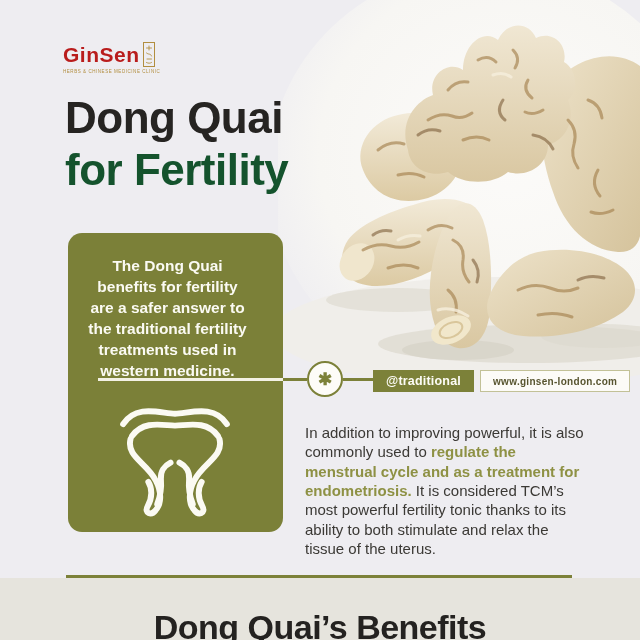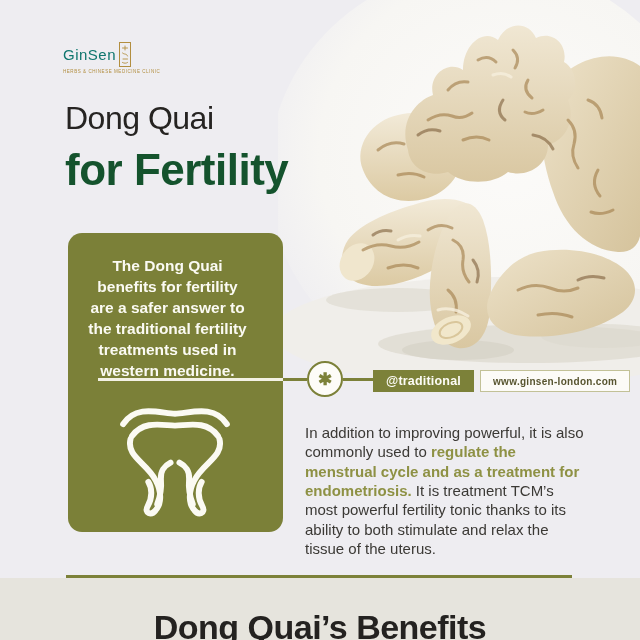--- a/index.html
+++ b/index.html
@@ -7,34 +7,34 @@
     position:relative;width:640px;height:640px;overflow:hidden;
     background:#eeedf1;font-family:"Liberation Sans",sans-serif;
     -webkit-font-smoothing:antialiased;
   }
   
   .photo{position:absolute;top:0;right:0;width:362px;height:380px;}
   
   .logo{position:absolute;left:63px;top:42px;width:110px;}
   .logo-row{display:flex;align-items:flex-start;}
   .logo-brand{
-    font-size:15px;font-weight:400;color:#0f766e;letter-spacing:0.5px;
+    font-size:21px;font-weight:700;color:#b91c1c;letter-spacing:0.5px;
     line-height:26px;
   }
   .logo-seal{
     width:12px;height:25px;border:1.2px solid #b28e3f;margin-left:3px;margin-top:0;
     display:flex;align-items:center;justify-content:center;box-sizing:border-box;
   }
   .logo-tagline{
     font-size:4.5px;color:#b28e3f;letter-spacing:0.55px;margin-top:1px;
     text-transform:uppercase;white-space:nowrap;
   }
   
   .title{position:absolute;left:65px;top:92px;line-height:52px;letter-spacing:-0.5px;}
-  .title-line1{font-size:32px;font-weight:400;color:#262422;}
+  .title-line1{font-size:44px;font-weight:700;color:#262422;}
   .title-line2{font-size:44px;font-weight:800;color:#14532d;}
   
   .callout{
     position:absolute;left:68px;top:233px;width:215px;height:299px;
     background:#7b8038;border-radius:14px;box-sizing:border-box;
   }
   .callout-text{
     padding:22px 33px 0 17px;font-size:15.5px;font-weight:700;color:#fbfaf3;
     text-align:center;line-height:1.36;
   }
@@ -200,19 +200,19 @@
     <g fill="none" stroke="#fbfaf3" stroke-width="8" stroke-linecap="round" stroke-linejoin="round">
       <path d="M10 42 C28 14 62 28 80 28 C98 28 132 14 150 42"></path>
       <path d="M22 58 C38 36 64 44 80 44 C96 44 122 36 138 58"></path>
       <path d="M20 62 C14 86 42 94 54 118 C63 135 61 150 54 158 C48 166 38 162 43 153 C50 141 49 128 44 120"></path>
       <path d="M140 62 C146 86 118 94 106 118 C97 135 99 150 106 158 C112 166 122 162 117 153 C110 141 111 128 116 120"></path>
       <path d="M56 150 C60 140 62 128 61 116 C60 106 66 98 74 94"></path>
       <path d="M104 150 C100 140 98 128 99 116 C100 106 94 98 86 94"></path>
     </g>
   </svg>
 
-  <p class="body-copy"><span>In addition to improving powerful, it is also commonly used to </span><span class="hl">regulate the menstrual cycle and as a treatment for endometriosis.</span><span> It is treatment TCM’s most powerful fertility tonic thanks to its ability to both stimulate and relax the tissue of the uterus.</span></p>
+  <p class="body-copy"><span>In addition to improving powerful, it is also commonly used to </span><span class="hl">regulate the menstrual cycle and as a treatment for endometriosis.</span><span> It is considered TCM’s most powerful fertility tonic thanks to its ability to both stimulate and relax the tissue of the uterus.</span></p>
 
   <div class="divider"></div>
   <div class="bottom-band"></div>
   <div class="benefits-heading">Dong Quai’s Benefits</div>
 
 </div>
 
 </body></html>

